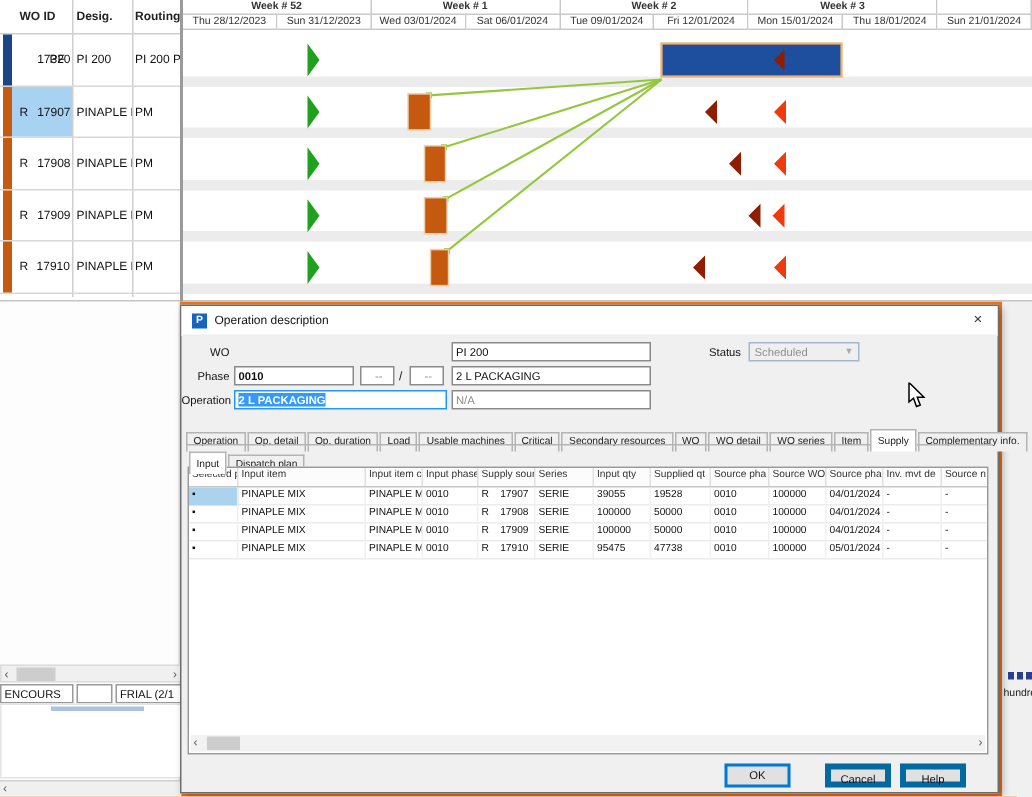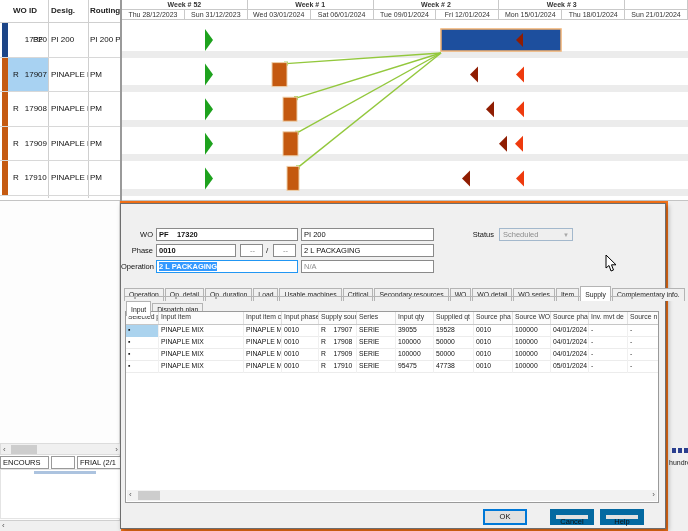--- a/index.html
+++ b/index.html
@@ -75,21 +75,21 @@
                vertical-align:top; padding:1px 0 0 2px; height:12px; }
   .dth { color:#333; border-right:1px solid #e0e0e0; }
   .dtr { height:12px; border-bottom:1px solid #ececec; white-space:nowrap; }
   .dhdr { height:13px; border-bottom:1px solid #c6c6c6; white-space:nowrap; background:#fcfcfc; }
   .dtd { color:#111; border-right:1px solid #f0f0f0; }
   .dtd.selcell { background:#abd3ee; }
   #dtable-scroll { position:absolute; left:1px; right:1px; bottom:1px; height:11px; background:#f2f2f2; }
   #dtable-scroll .thumb { position:absolute; left:11px; top:1px; width:22px; height:9px; background:#cdcdcd; }
   #dtable-scroll .arr { position:absolute; top:0; font-size:8px; line-height:10px; color:#555; }
 
-  .dlgbtn { position:absolute; width:44px; height:16px; background:#e1e1e1; border:6px solid #0369a1;
+  .dlgbtn { position:absolute; width:44px; height:16px; background:#e1e1e1; border:4px solid #0369a1;
             font-size:7.5px; text-align:center; line-height:14px; color:#111; }
   .dlgbtn.primary { border:2px solid #0078d7; line-height:12px; }
 
   #cursor { position:absolute; left:605px; top:255px; width:12px; height:18px; z-index:50; }
 </style>
 </head>
 <body>
 
 <div id="stage">
 
@@ -201,23 +201,27 @@
   </div>
 
   <div id="rightstrip">
     <span class="minisq" style="left:4px; top:247px;"></span>
     <span class="minisq" style="left:10px; top:247px;"></span>
     <span class="minisq" style="left:16px; top:247px;"></span>
   </div>
   <div id="right-frag" style="left:669px; top:459px;">hundre</div>
 
   <div id="dialog">
+    <div id="dlg-titlebar">
+      <span id="dlg-icon">P</span>
+      <span id="dlg-title">Operation description</span>
+      <span id="dlg-close">×</span>
+    </div>
 
     <span class="flabel" style="left:0; top:24px; width:32px;">WO</span>
-    <span class="finput bold" style="left:35px; top:24px; width:142px;">PF    17320</span>
     <span class="finput" style="left:180px; top:24px; width:133px;">PI 200</span>
     <span class="flabel" style="left:326px; top:24px; width:47px;">Status</span>
     <span id="status-dd" style="left:378px; top:24px; width:74px;">
       <span>Scheduled</span>
       <span class="ddarrow">▼</span>
     </span>
 
     <span class="flabel" style="left:0; top:40px; width:32px;">Phase</span>
     <span class="finput bold" style="left:35px; top:40px; width:80px;">0010</span>
     <span class="finput gray" style="left:119px; top:40px; width:23px; text-align:center;">--</span>

